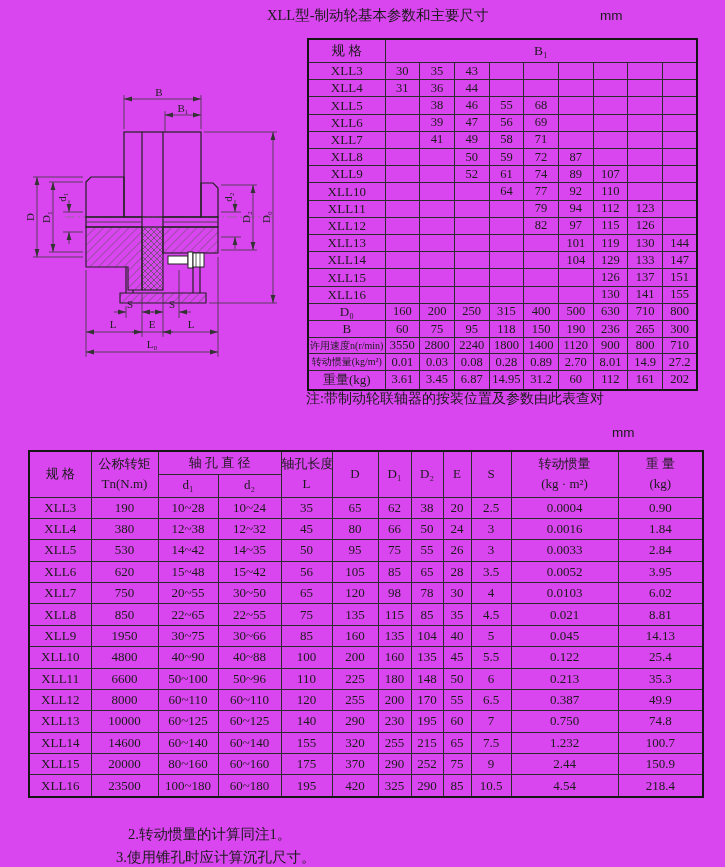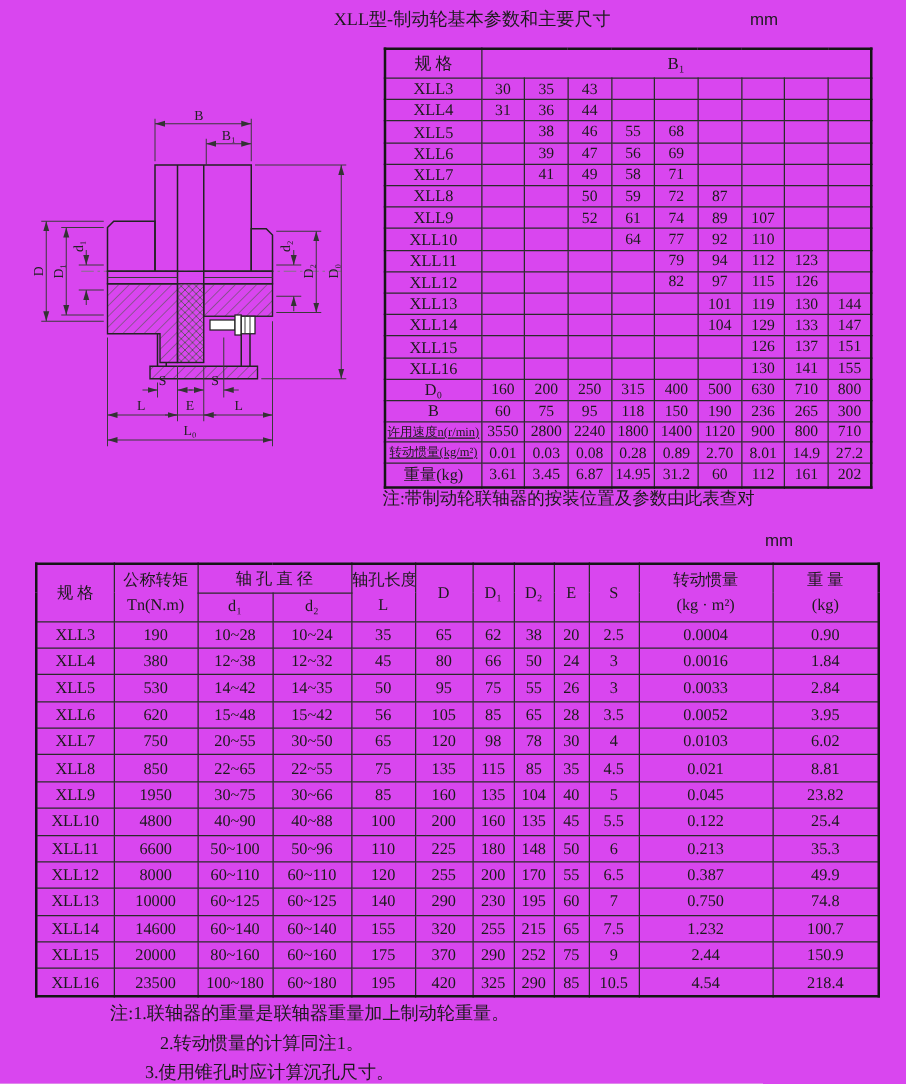--- a/index.html
+++ b/index.html
@@ -22,21 +22,21 @@
 
   
   table{border-collapse:collapse;table-layout:fixed;}
   td,th{border:1px solid #2b2b2b;text-align:center;vertical-align:middle;
         padding:0;font-weight:normal;overflow:hidden;white-space:nowrap;}
 
   #table1{position:absolute;left:307px;top:38px;width:389px;height:353px;border:2px solid #151515;}
   #table1 th{font-size:13.5px;height:22px;}
   #table1 td{font-size:12.5px;}
   #table1 td.spec{font-size:13px;}
-  #table1 td.small{font-size:10px;text-decoration:underline;}
+  #table1 td.small{font-size:10px;}
 
   #table2{position:absolute;left:28px;top:450px;width:674px;height:348px;border:2px solid #151515;}
   #table2 th{font-size:13px;line-height:1.55;}
   #table2 td{font-size:13px;}
   #table2 thead tr{height:23px;}
 
   
   #drawing{position:absolute;left:25px;top:85px;}
   #drawing text{font-family:"Liberation Serif","DejaVu Serif",serif;font-size:11px;fill:#222;}
   .thin{stroke:#3a3a3a;stroke-width:0.8;fill:none;}
@@ -550,21 +550,21 @@
           <td>1950</td>
           <td>30~75</td>
           <td>30~66</td>
           <td>85</td>
           <td>160</td>
           <td>135</td>
           <td>104</td>
           <td>40</td>
           <td>5</td>
           <td>0.045</td>
-          <td>23.82</td>
+          <td>14.13</td>
         </tr>
         <tr>
           <td class="spec">XLL10</td>
           <td>4800</td>
           <td>40~90</td>
           <td>40~88</td>
           <td>100</td>
           <td>200</td>
           <td>160</td>
           <td>135</td>
@@ -653,17 +653,16 @@
           <td>325</td>
           <td>290</td>
           <td>85</td>
           <td>10.5</td>
           <td>4.54</td>
           <td>218.4</td>
         </tr>
       </tbody>
   </table>
 
-  <div class="footnote" id="fn1">注:1.联轴器的重量是联轴器重量加上制动轮重量。</div>
   <div class="footnote" id="fn2">2.转动惯量的计算同注1。</div>
   <div class="footnote" id="fn3">3.使用锥孔时应计算沉孔尺寸。</div>
 
 </div>
 
 </body></html>

